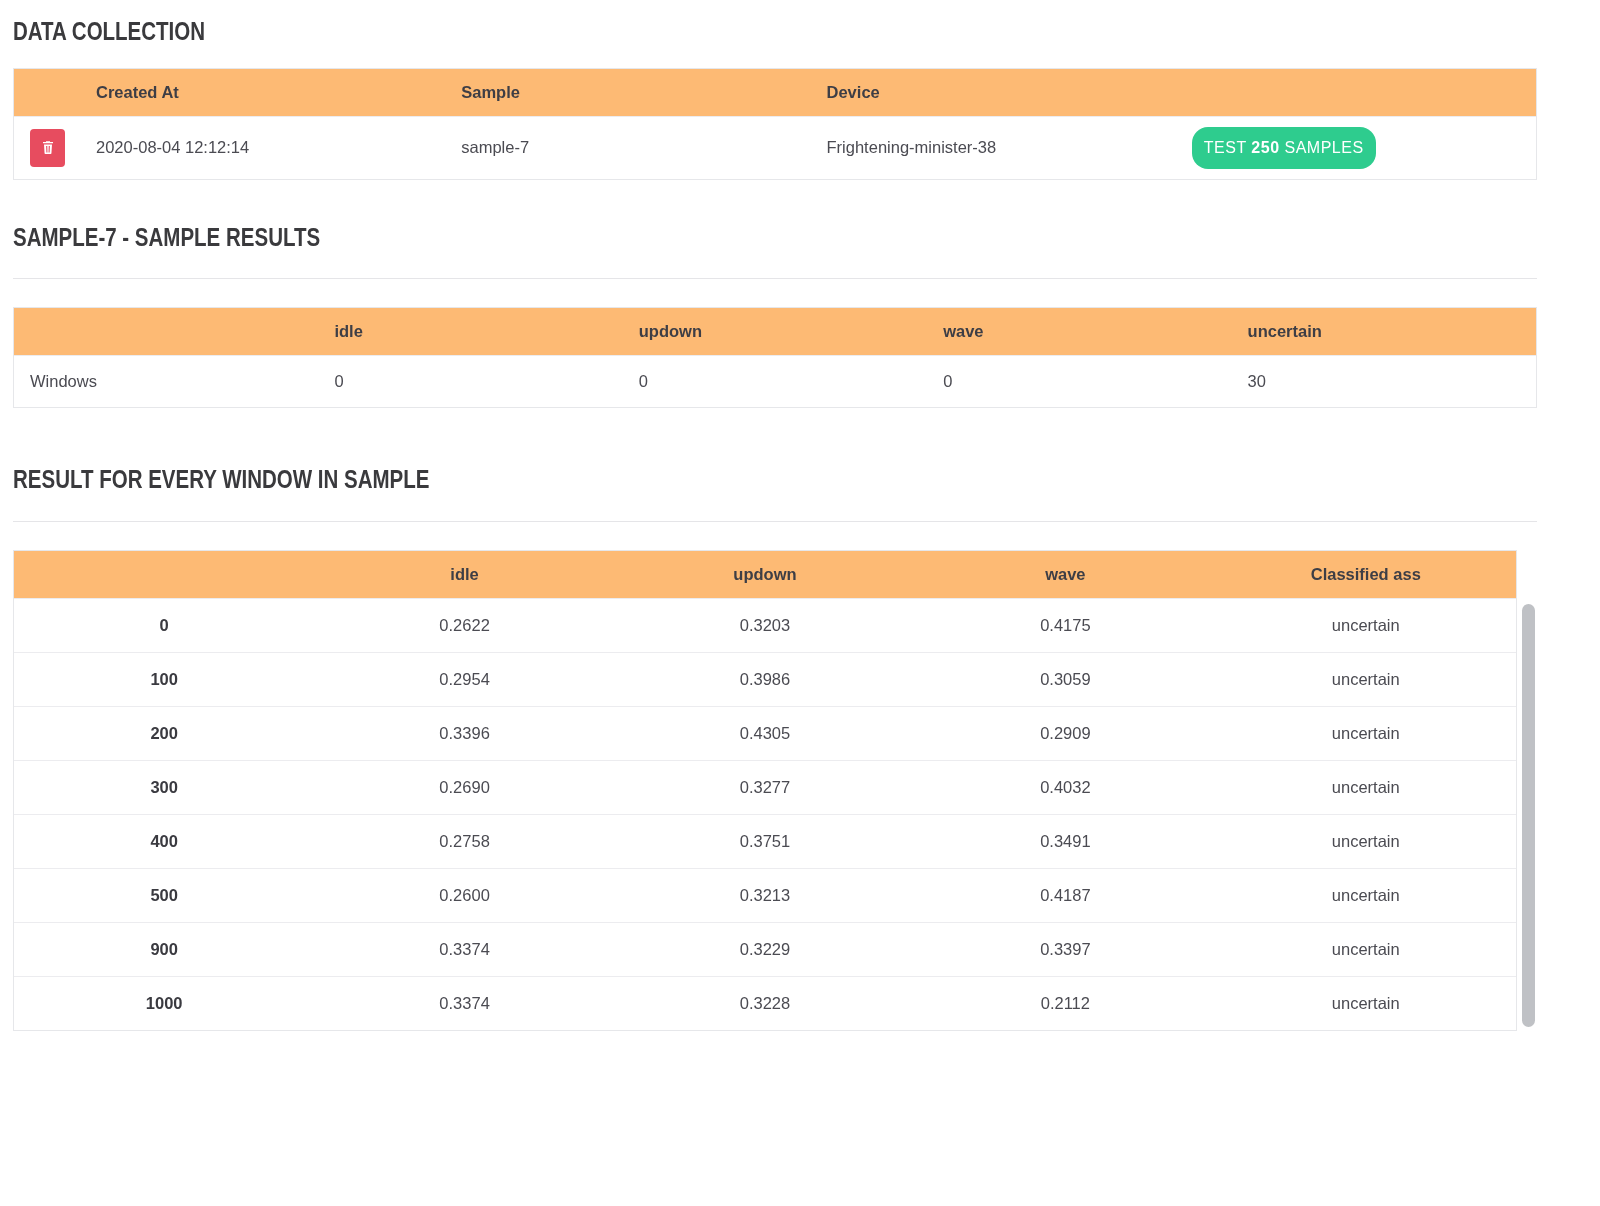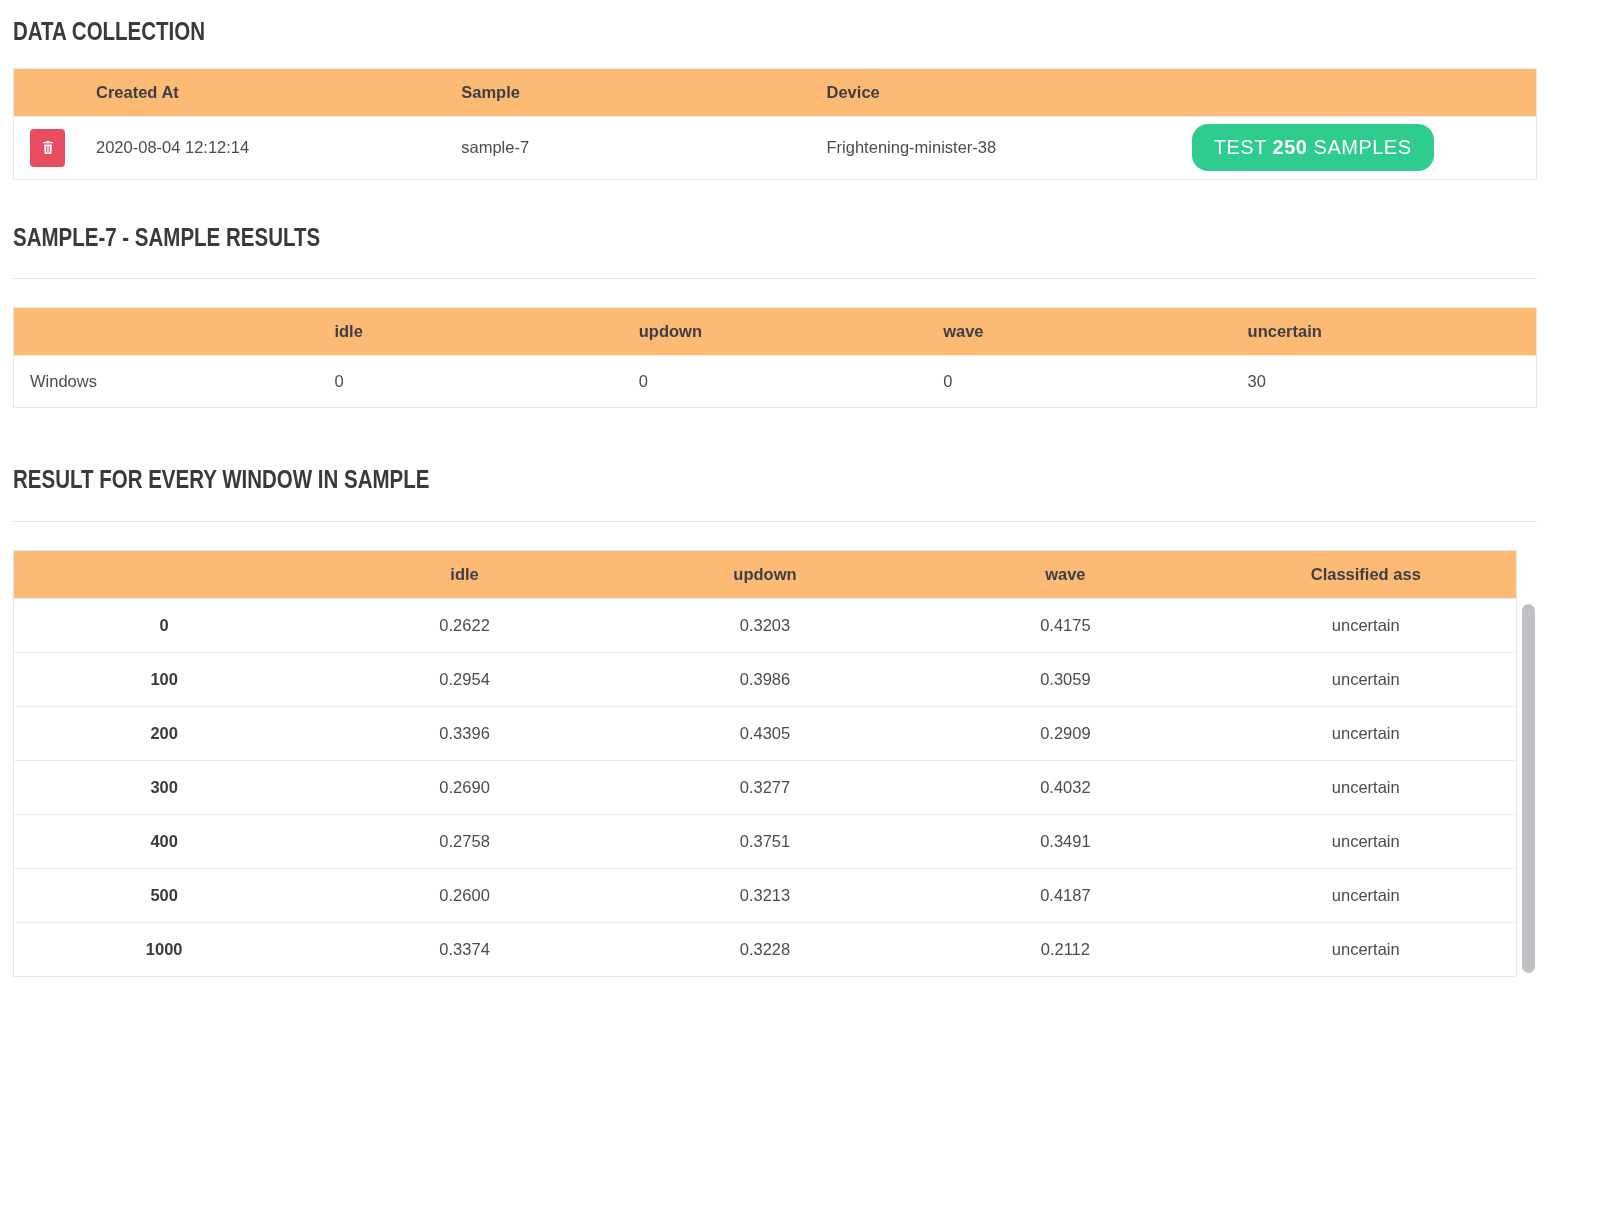--- a/index.html
+++ b/index.html
@@ -72,23 +72,23 @@
     justify-content: center;
     cursor: pointer;
     padding: 0;
   }
   .test-btn {
     background: #2ecc8e;
     color: #ffffff;
     border: none;
     border-radius: 16px;
     font-family: "Liberation Sans", sans-serif;
-    font-size: 20px;
+    font-size: 16px;
     letter-spacing: 0.5px;
-    padding: 12px 22px;
+    padding: 12px 12px;
     cursor: pointer;
     white-space: nowrap;
   }
   .test-btn b { font-weight: bold; }
   
   #summary-table { margin-top: 28px; }
   
   .scroll-wrap {
     position: relative;
     margin-top: 28px;
@@ -257,20 +257,27 @@
     <td class="offset">500</td>
     <td>0.2600</td>
     <td>0.3213</td>
     <td>0.4187</td>
     <td>uncertain</td>
   </tr>
 
 
 
 
+  <tr>
+    <td class="offset">900</td>
+    <td>0.3374</td>
+    <td>0.3229</td>
+    <td>0.3397</td>
+    <td>uncertain</td>
+  </tr>
 
   <tr>
     <td class="offset">1000</td>
     <td>0.3374</td>
     <td>0.3228</td>
     <td>0.2112</td>
     <td>uncertain</td>
   </tr>
 </tbody>
     </table>

